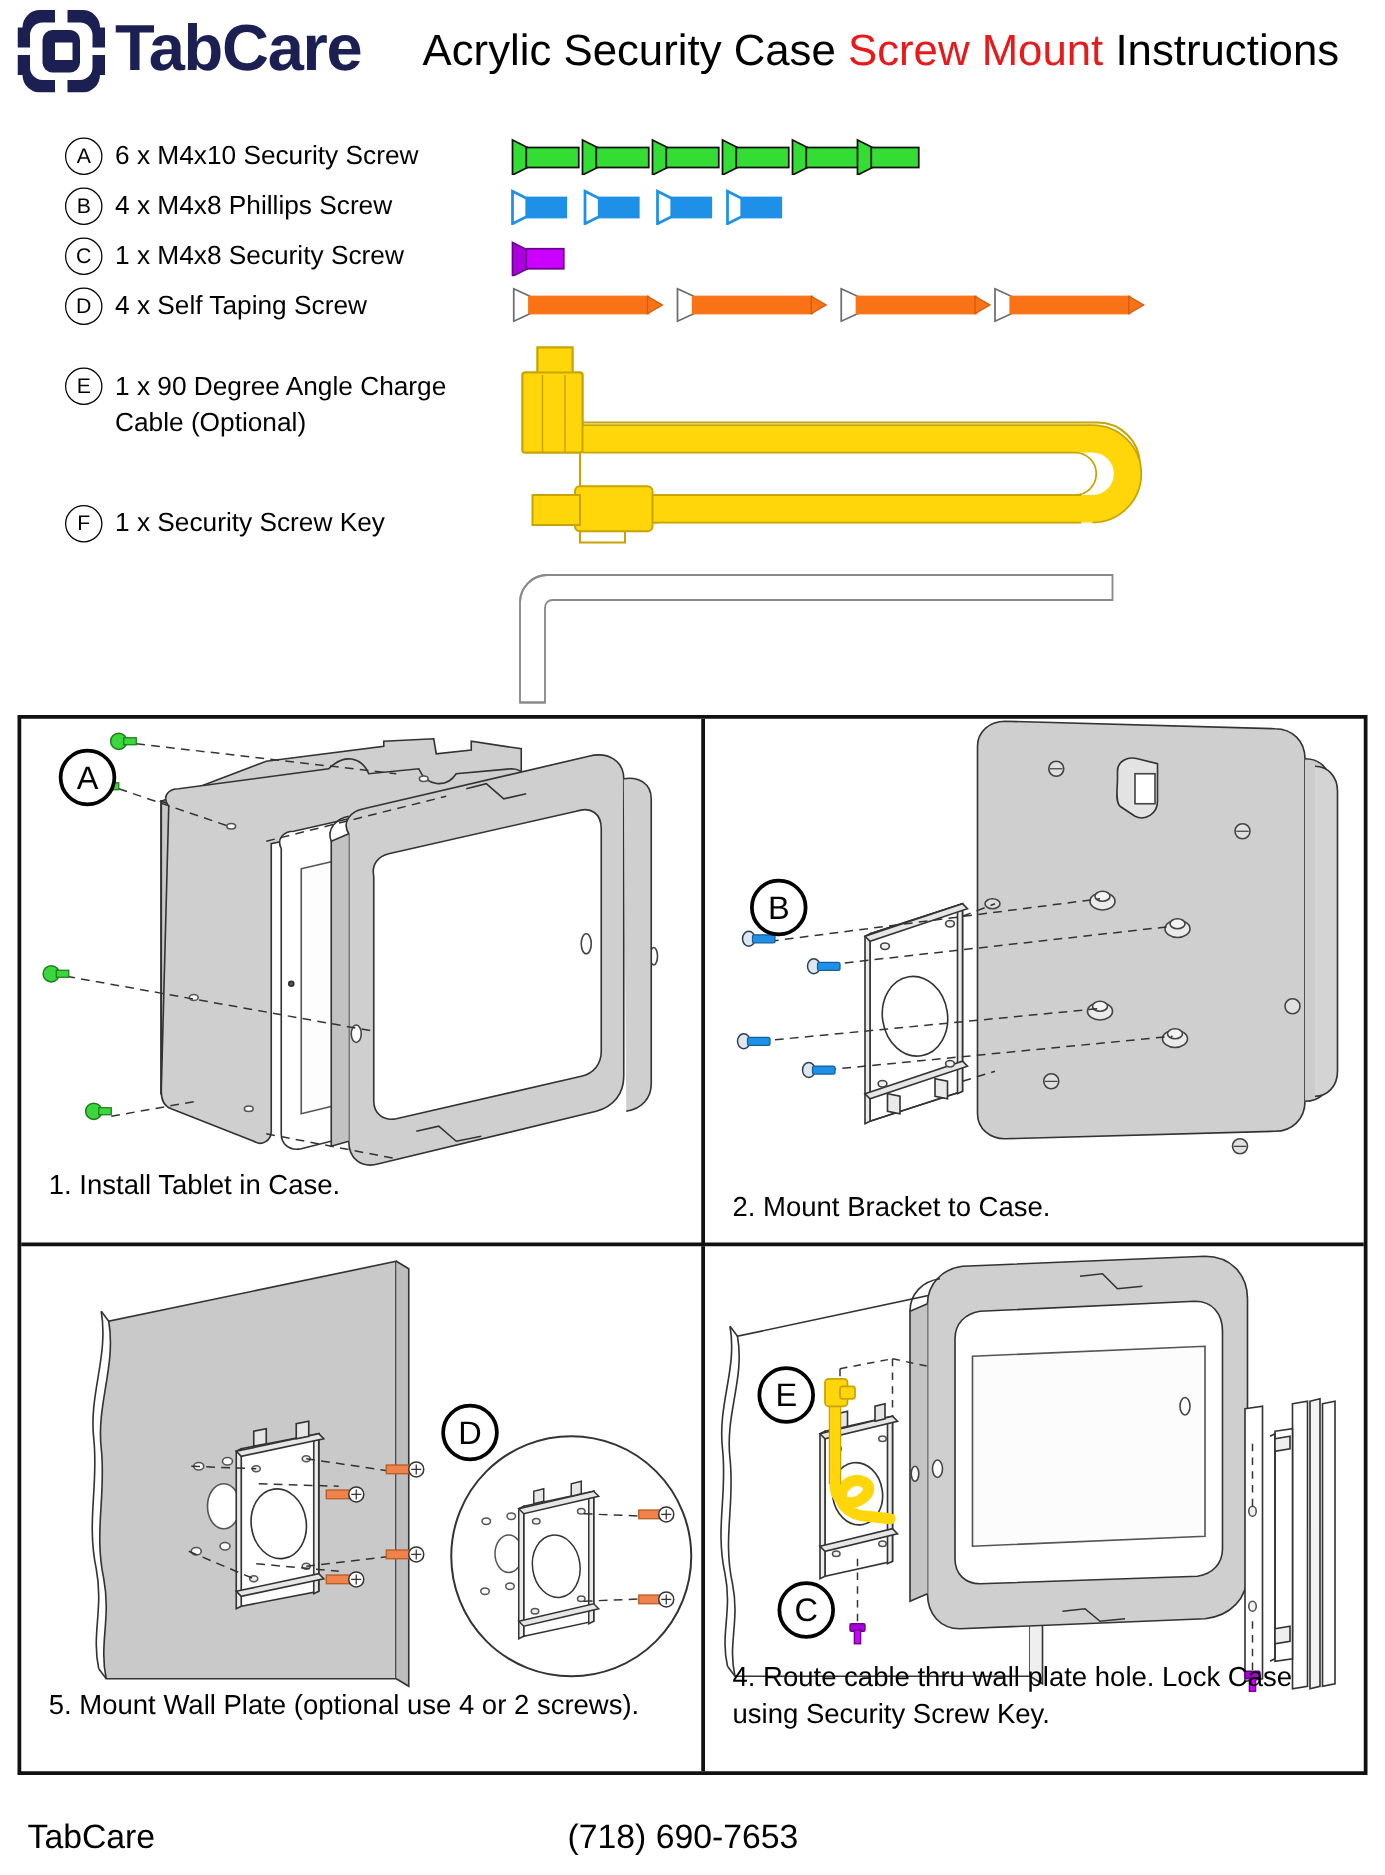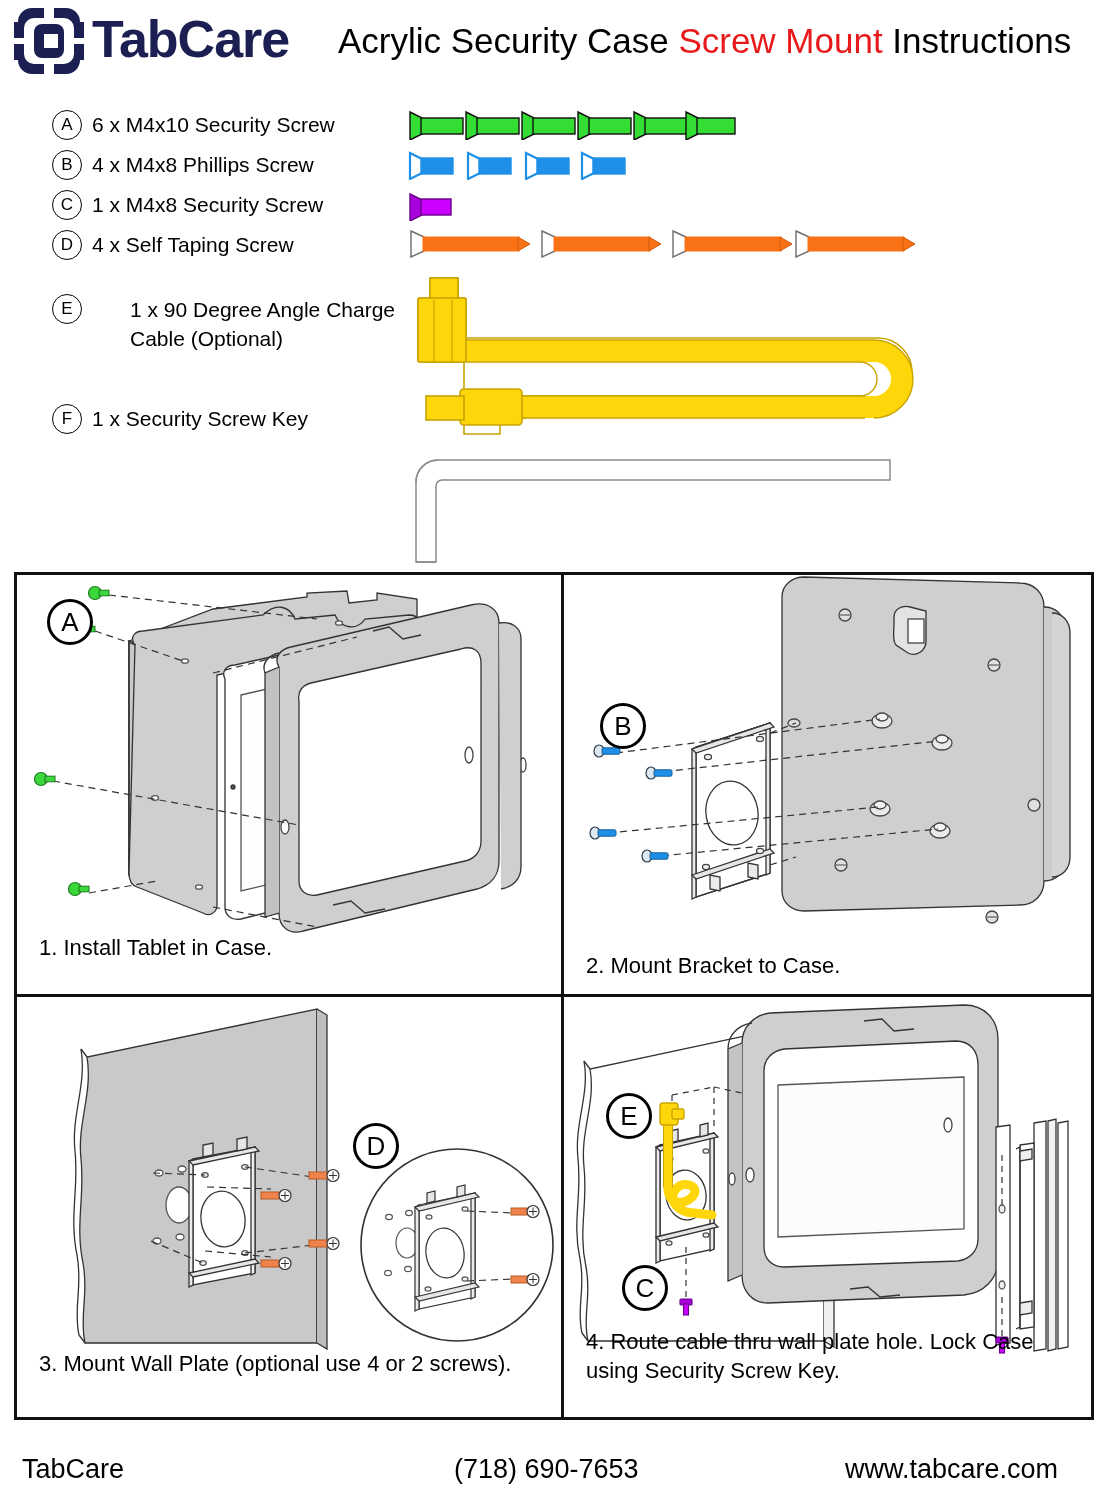--- a/index.html
+++ b/index.html
@@ -89,21 +89,21 @@
       <span class="pl-text" style="top:1px;">1 x M4x8 Security Screw</span>
     </div>
 
     <div class="pl-row" style="top:134px;">
       <span class="badge">D</span>
       <span class="pl-text" style="top:1px;">4 x Self Taping Screw</span>
     </div>
 
     <div class="pl-row" style="top:198px;">
       <span class="badge">E</span>
-      <span class="pl-text two" style="top:1px;margin-left:38px;">1 x 90 Degree Angle Charge Cable (Optional)</span>
+      <span class="pl-text two" style="top:1px;">1 x 90 Degree Angle Charge Cable (Optional)</span>
     </div>
 
     <div class="pl-row" style="top:308px;">
       <span class="badge">F</span>
       <span class="pl-text" style="top:1px;">1 x Security Screw Key</span>
     </div>
 
     <div class="art" style="left:408px;top:14px;">
       <svg width="330" height="30" viewBox="0 0 330 30">
         <g>
@@ -527,21 +527,21 @@
             </g>
             <g transform="translate(494,276)">
               <rect x="0" y="3" width="18" height="7" fill="#f0824b" stroke="#b45a22" stroke-width="1"></rect>
               <circle cx="22" cy="6.5" r="6" fill="#ffffff" stroke="#333" stroke-width="1.2"></circle>
               <path d="M18 6.5 L26 6.5 M22 2.5 L22 10.5" stroke="#333" stroke-width="1"></path>
             </g>
           </g>
         </svg>
       </div>
       <span class="callout" style="left:336px;top:126px;">D</span>
-      <span class="caption" style="top:352px;">3. Mount Wall Plate (optional use 4 or 2 screws).</span>
+      <span class="caption" style="top:352px;">5. Mount Wall Plate (optional use 4 or 2 screws).</span>
     </div>
 
     <div class="cell c4">
       <div class="svgwrap">
         <svg width="524" height="360" viewBox="0 0 524 360">
           <g stroke="#333" stroke-width="1.3" fill="none">
 
             <path d="M26 72 C32 106 16 134 20 170 C24 206 14 234 22 270 C28 300 18 318 24 344
                      L260 344 L260 22 L26 72 Z" fill="#ffffff" stroke="#333"></path>
             <path d="M20 64 C26 98 10 126 14 162 C18 198 8 226 16 262 C22 292 12 310 18 336" fill="none" stroke="#333"></path>
@@ -628,16 +628,15 @@
       <span class="callout" style="left:42px;top:96px;">E</span>
       <span class="callout" style="left:58px;top:268px;">C</span>
       <span class="caption" style="top:330px;width:490px;">4. Route cable thru wall plate hole. Lock Case using Security Screw Key.</span>
     </div>
 
   </div>
 
   <div class="footer">
     <span class="f-brand">TabCare</span>
     <span class="f-phone">(718) 690-7653</span>
-    <span class="f-web">www.tabcare.com</span>
   </div>
 
 </div>
 
 </body></html>

